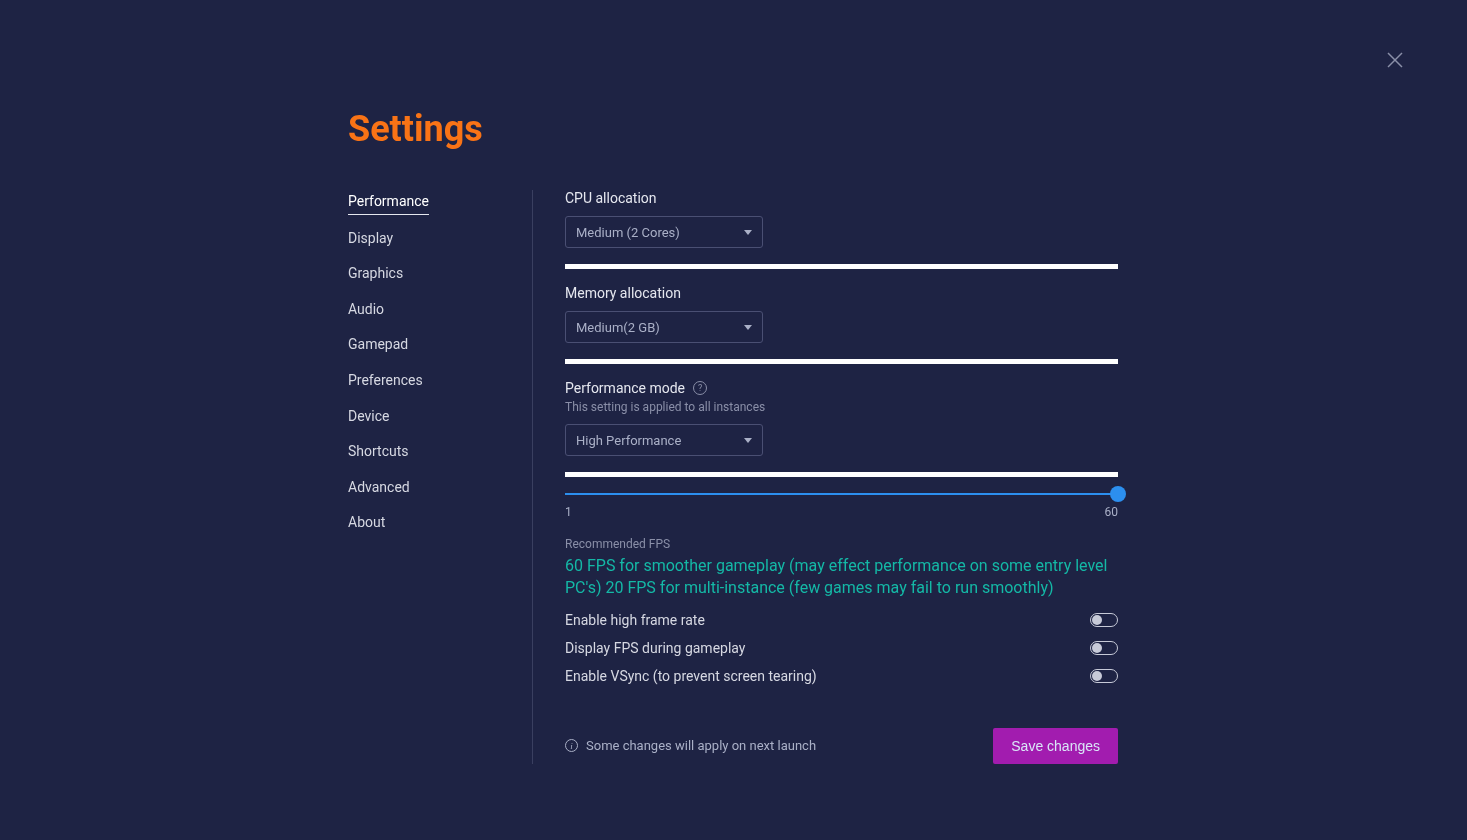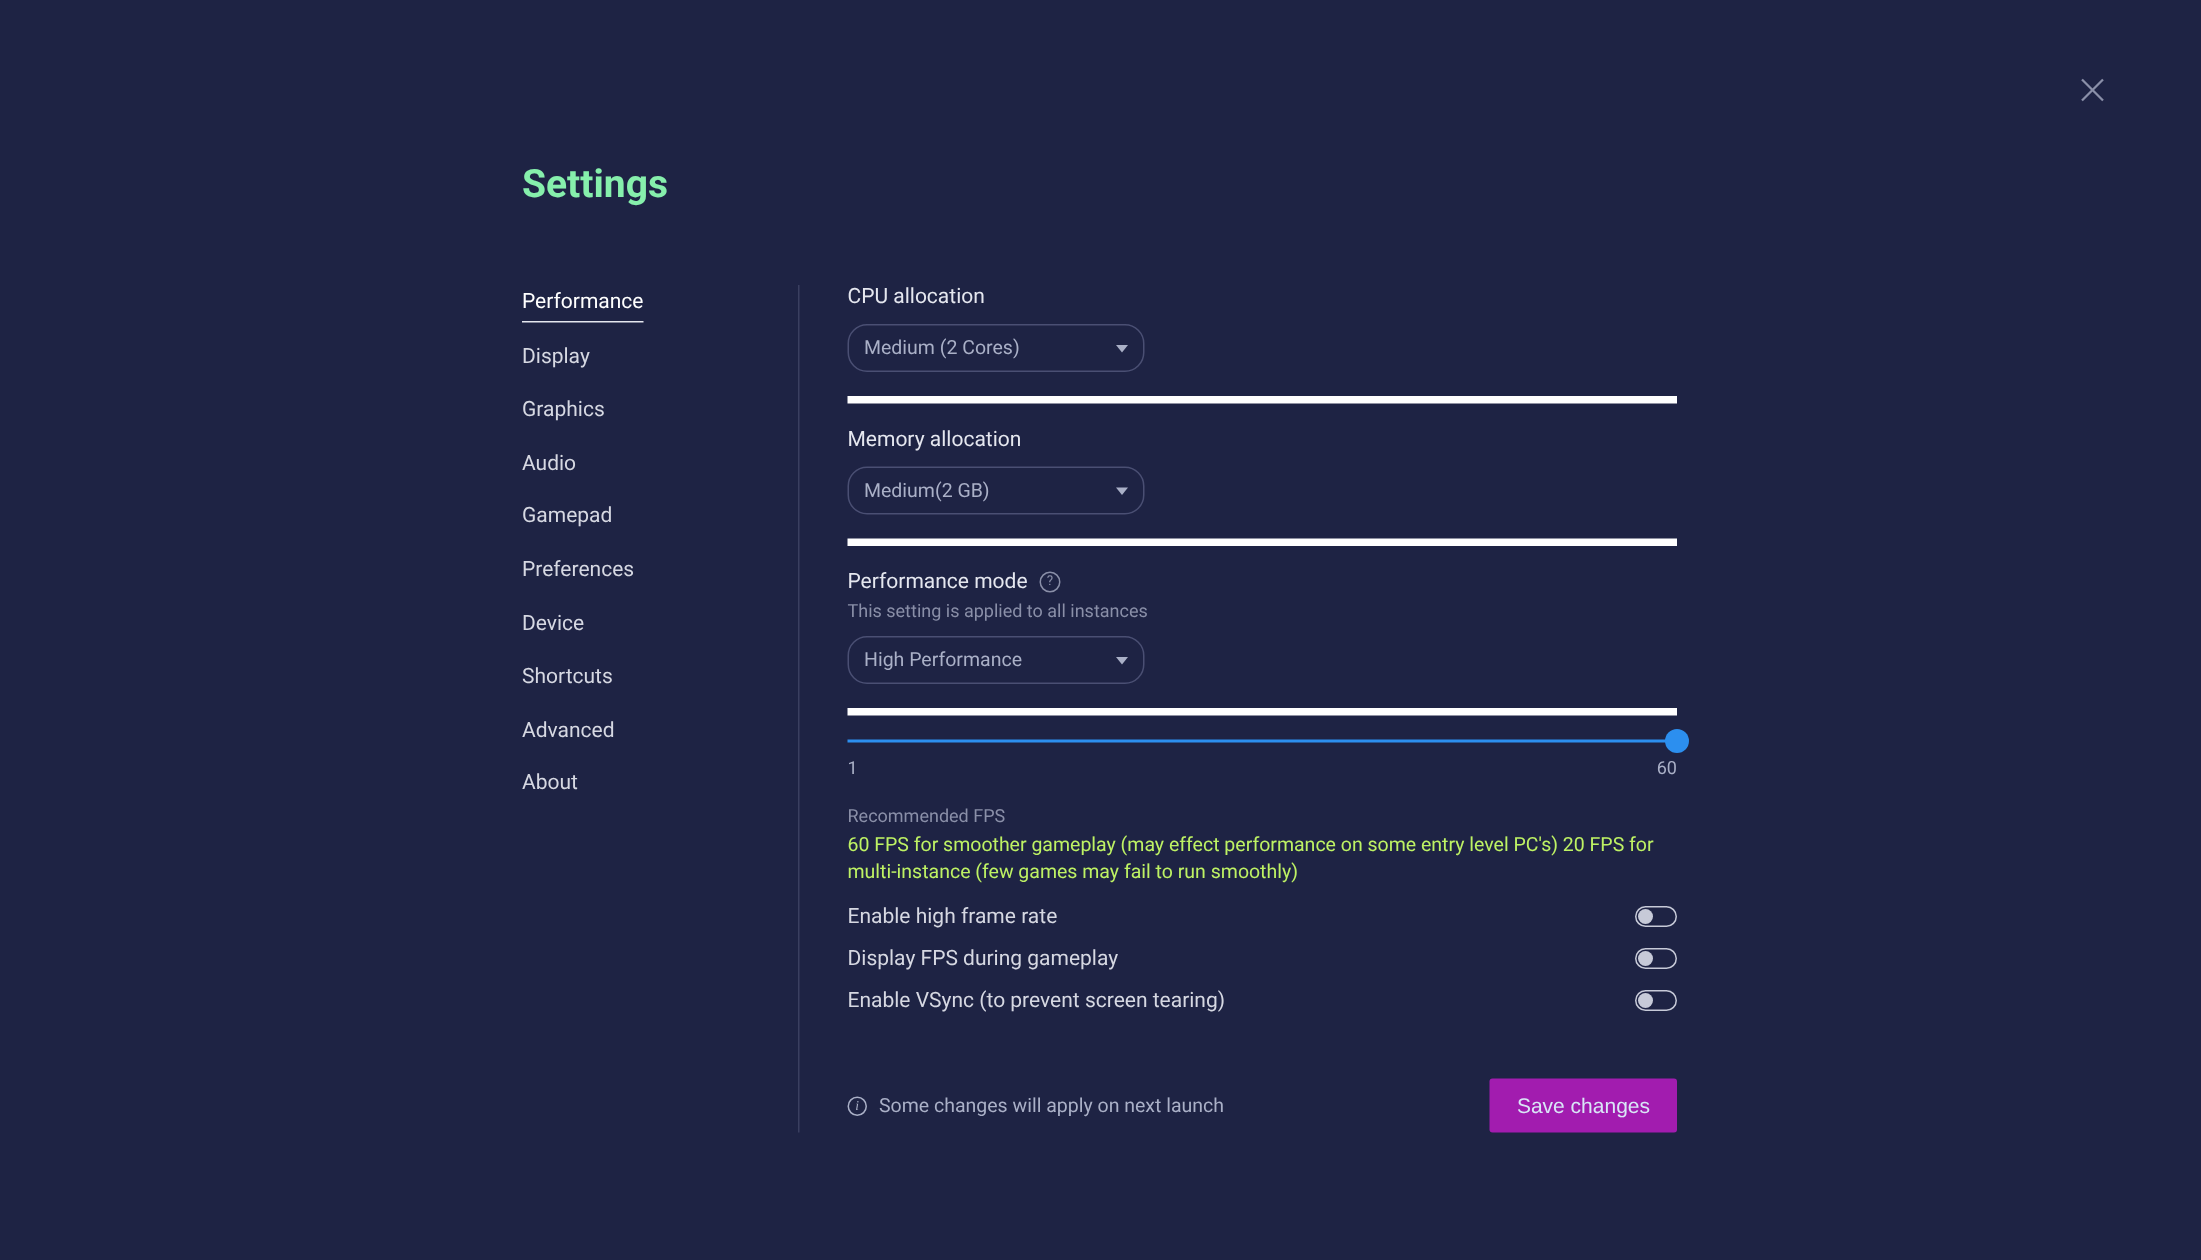--- a/index.html
+++ b/index.html
@@ -23,24 +23,24 @@
   }
   .close-btn svg { width: 100%; height: 100%; }
 
   .container {
     position: absolute;
     top: 108px;
     left: 348px;
     width: 770px;
   }
   .title {
-    font-size: 26px;
+    font-size: 36px;
     font-weight: 700;
-    color: #86efac;
-    margin-bottom: 52px;
+    color: #f97316;
+    margin-bottom: 40px;
   }
   .body {
     display: flex;
     gap: 32px;
   }
   .sidebar {
     width: 185px;
     border-right: 1px solid #3a3f60;
     padding-right: 20px;
     display: flex;
@@ -83,21 +83,21 @@
   .sub {
     font-size: 12px;
     color: #8a8fa8;
     margin-top: -6px;
     margin-bottom: 10px;
   }
   .dropdown {
     width: 198px;
     height: 32px;
     border: 1px solid #4a4f73;
-    border-radius: 13px;
+    border-radius: 3px;
     background: transparent;
     display: flex;
     align-items: center;
     justify-content: space-between;
     padding: 0 10px;
     font-size: 13px;
     color: #aab0c7;
     cursor: pointer;
   }
   .chevron {
@@ -145,22 +145,22 @@
     font-size: 12px;
     color: #aab0c7;
     margin-top: 10px;
   }
   .fps-note-title {
     font-size: 12px;
     color: #8a8fa8;
     margin-top: 14px;
   }
   .fps-note-body {
-    font-size: 13px;
-    color: #bef264;
+    font-size: 16px;
+    color: #14b8a6;
     margin-top: 4px;
     line-height: 1.4;
   }
 
   .toggle-row {
     display: flex;
     justify-content: space-between;
     align-items: center;
     margin-top: 12px;
   }

